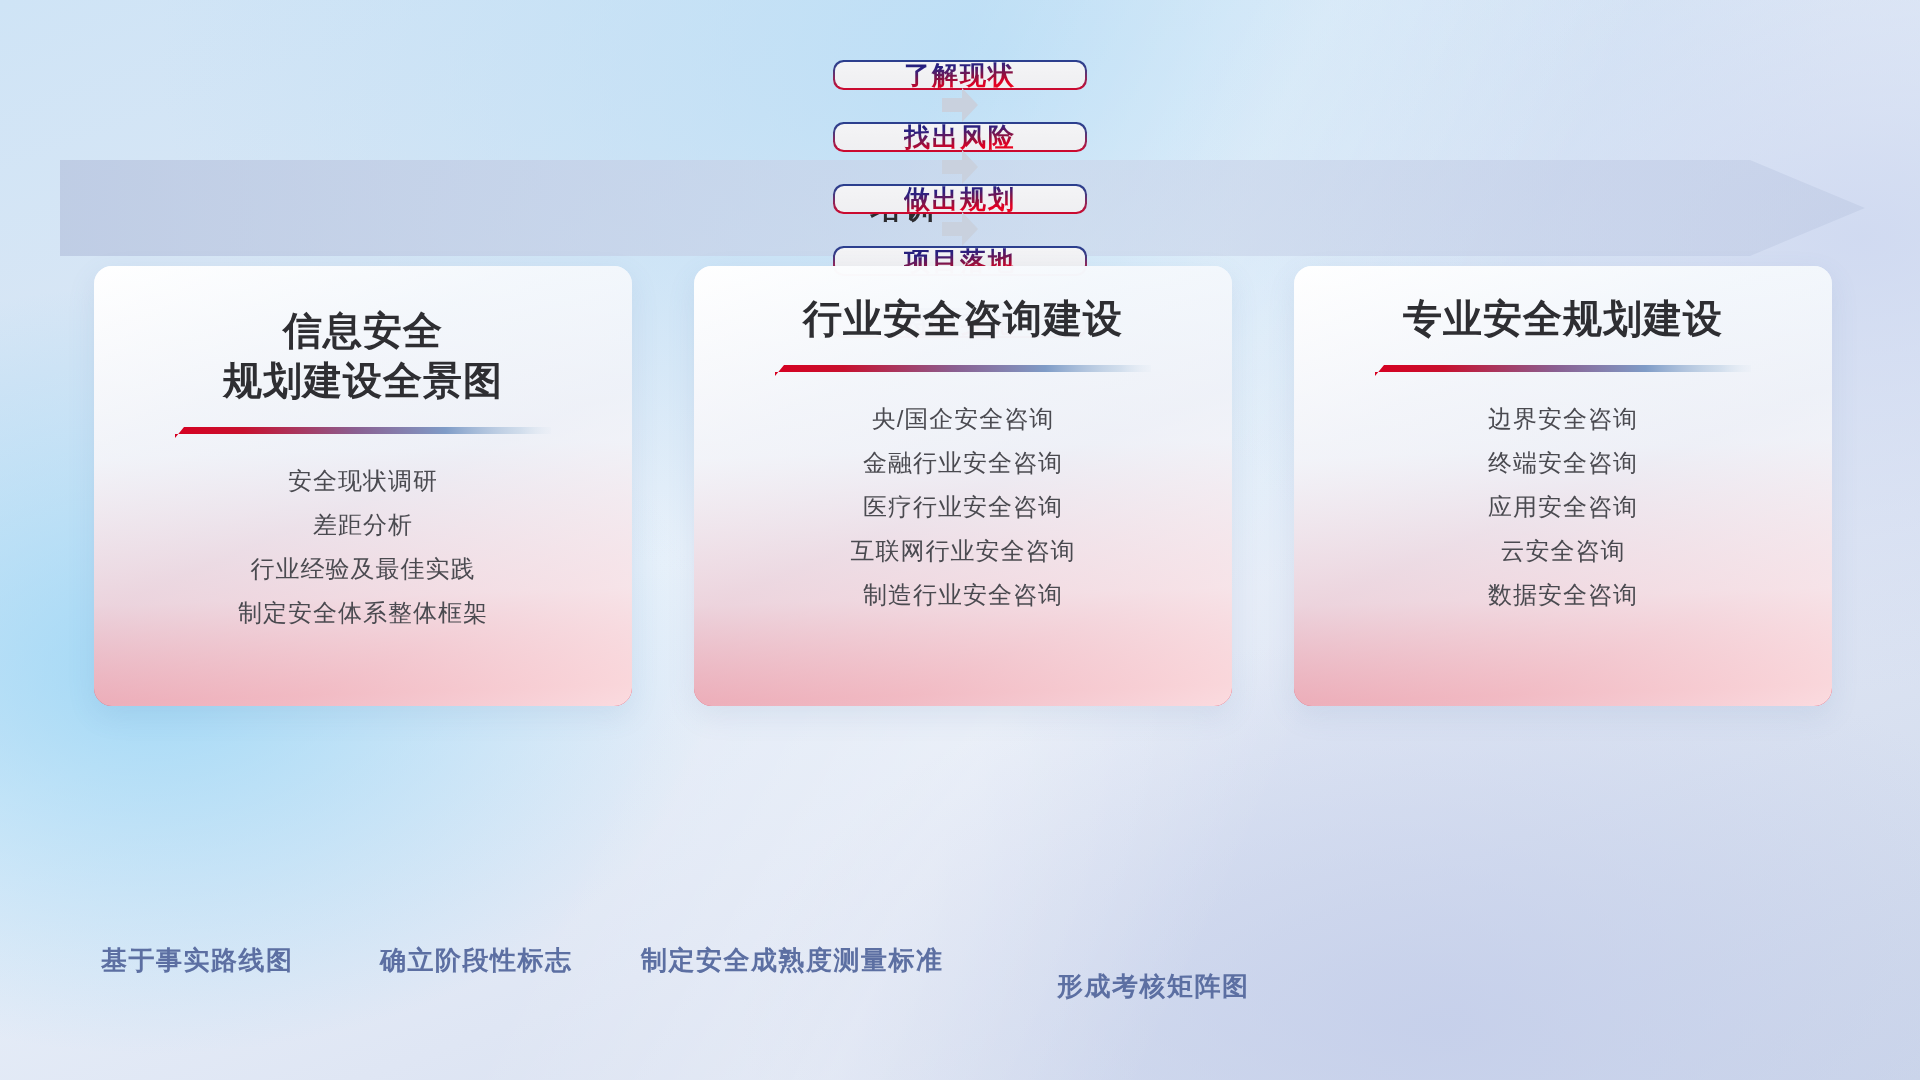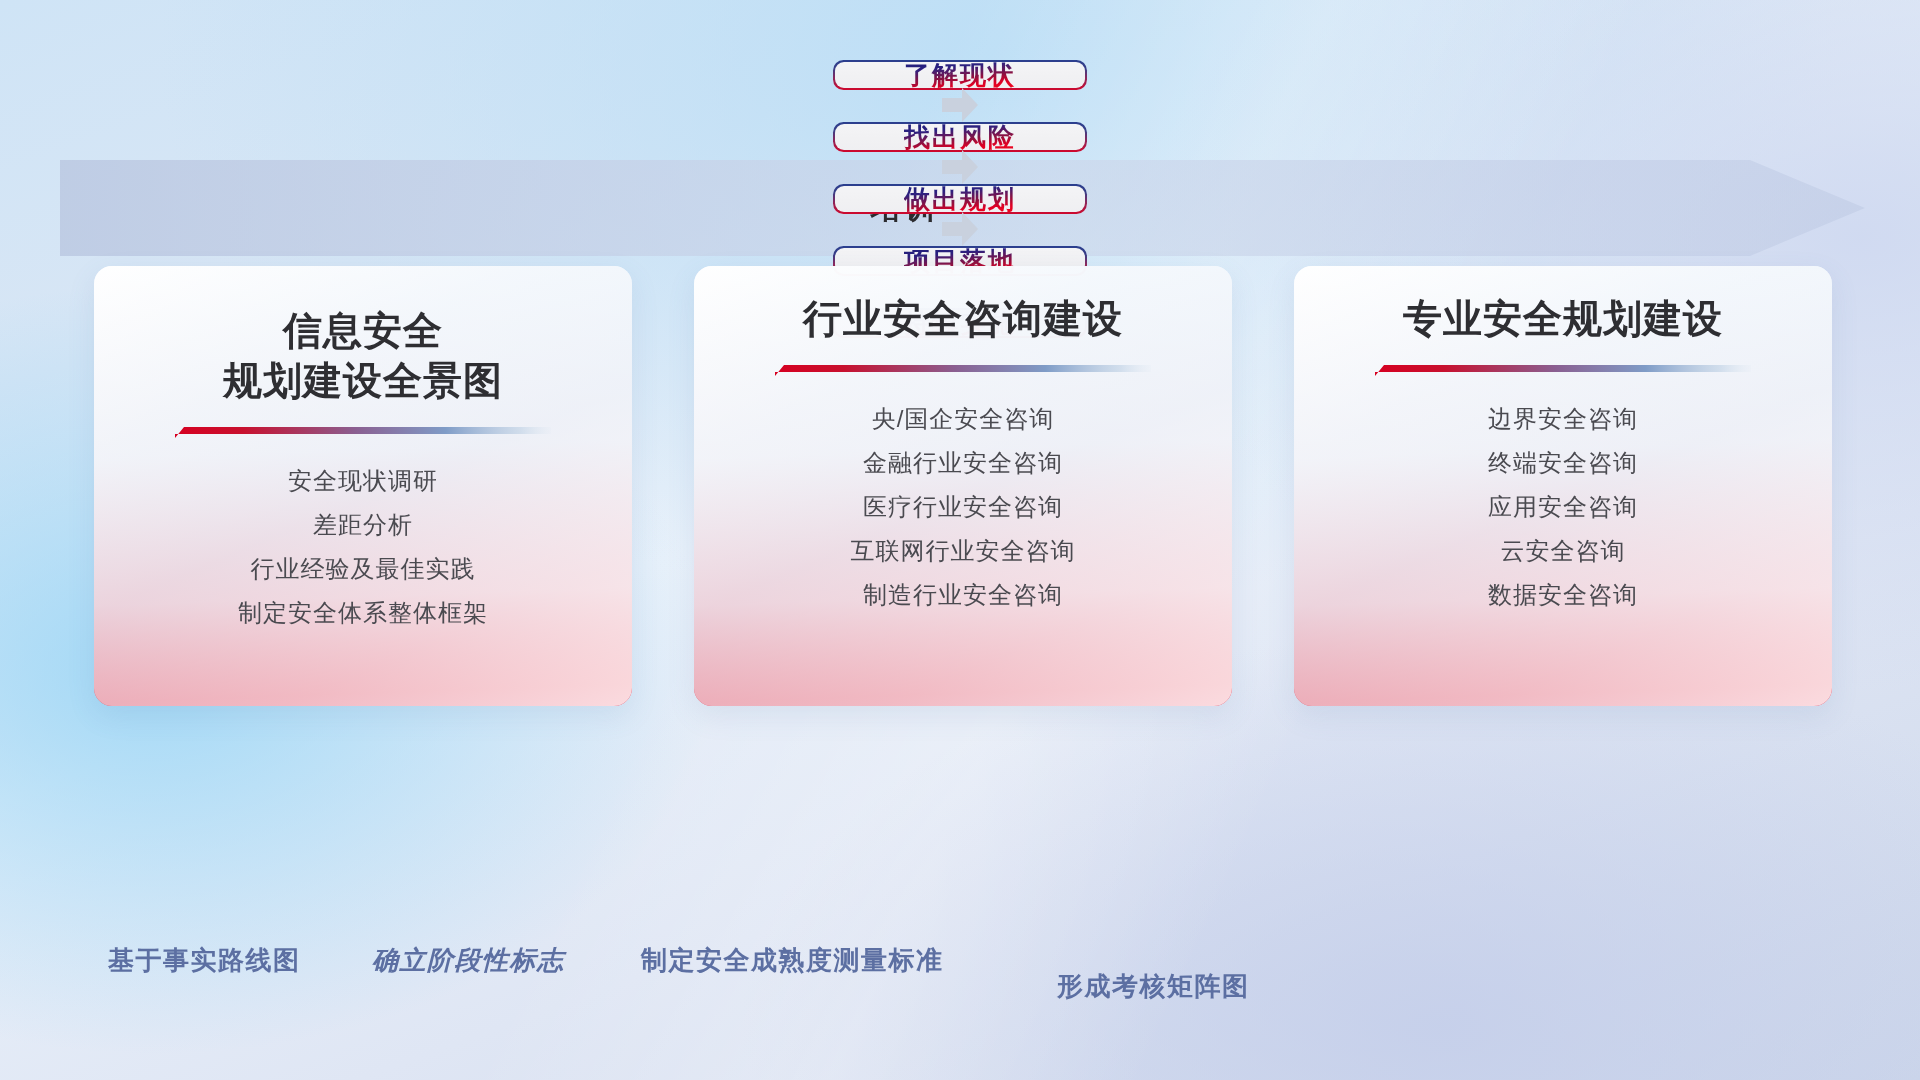--- a/index.html
+++ b/index.html
@@ -368,19 +368,19 @@
           <li>应用安全咨询</li>
           <li>云安全咨询</li>
           <li>数据安全咨询</li>
         </ul>
       </div>
     </div>
 
   </div>
 
   <div class="footers">
-    <div class="footer-label" style="left:108px;">基于事实路线图</div>
-    <div class="footer-label" style="left:372px;font-style:italic;">确立阶段性标志</div>
+    <div class="footer-label" style="left:101px;">基于事实路线图</div>
+    <div class="footer-label" style="left:380px;">确立阶段性标志</div>
     <div class="footer-label" style="left:641px;">制定安全成熟度测量标准</div>
     <div class="footer-label" style="left:1057px;margin-top:26px;">形成考核矩阵图</div>
   </div>
 
 </div>
 
 </body></html>

